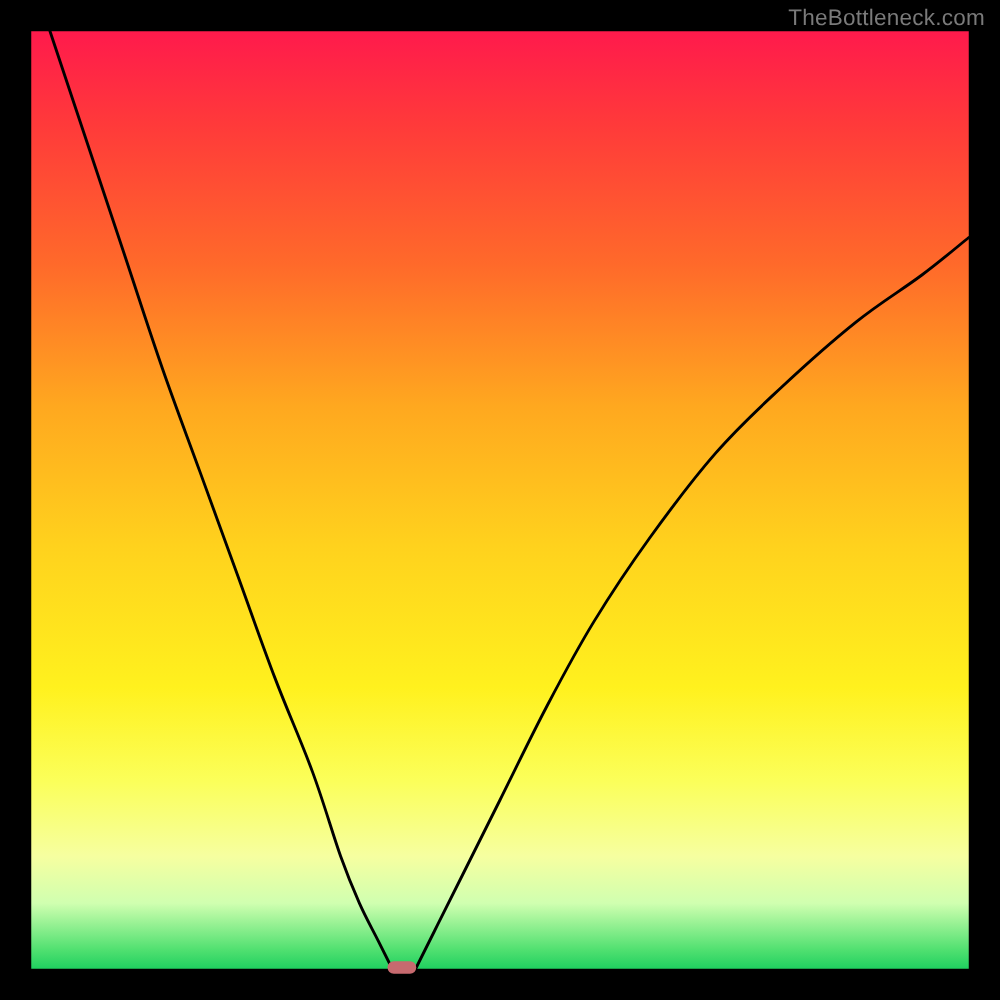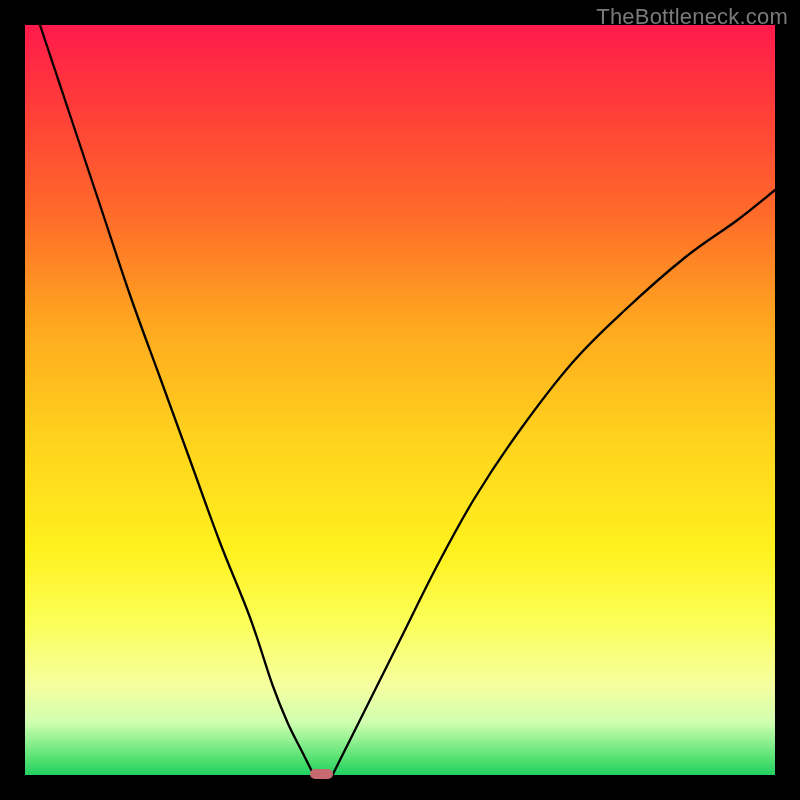--- a/index.html
+++ b/index.html
@@ -30,21 +30,21 @@
       #50e070 98%,
       #20d060 100%
     );
   }
   .watermark {
     position: absolute;
     top: 4px;
     right: 12px;
     color: #7a7a7a;
     font-family: Arial, Helvetica, sans-serif;
-    font-size: 22px;
+    font-size: 18px;
     font-weight: 500;
     letter-spacing: 0.2px;
   }
   svg.curve {
     position: absolute;
     left: 25px;
     top: 25px;
     width: 750px;
     height: 750px;
     overflow: visible;

